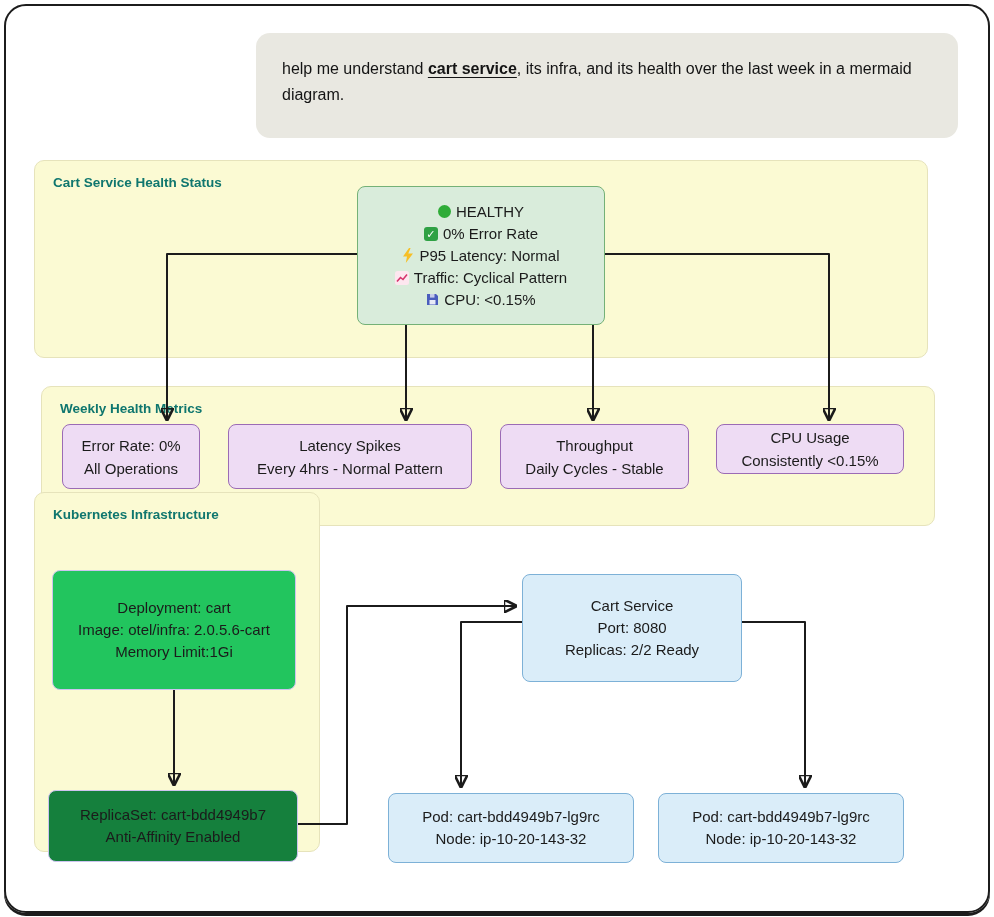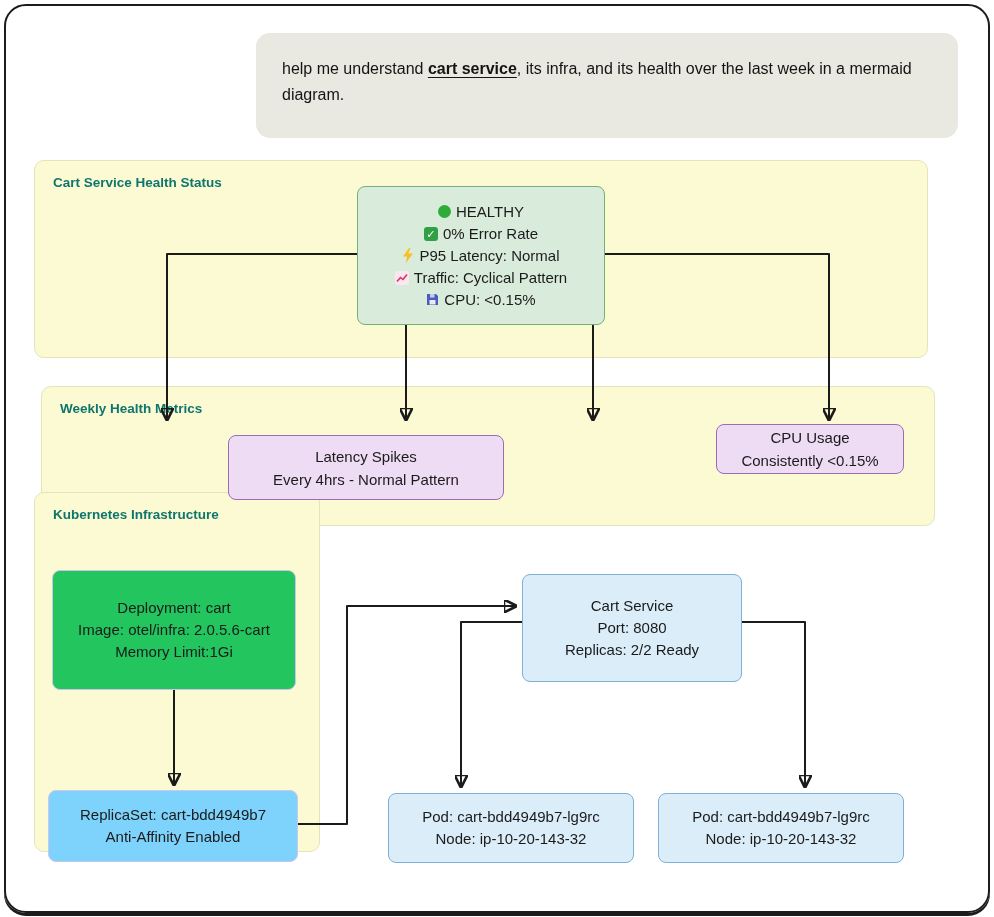--- a/index.html
+++ b/index.html
@@ -25,27 +25,27 @@
   .edges { position: absolute; inset: 0; z-index: 2; pointer-events: none; }
   .edges path { fill: none; stroke: #1b1b1b; stroke-width: 2; stroke-linejoin: round; stroke-linecap: butt; }
 
   
   .node { position: absolute; display: flex; flex-direction: column; align-items: center; justify-content: center;
           border-radius: 8px; font-size: 15px; line-height: 22px; text-align: center; z-index: 3; color: #1b1b1b; padding: 4px 8px; }
   .nline { display: flex; align-items: center; justify-content: center; white-space: nowrap; }
 
   .n-health { left: 357px; top: 186px; width: 248px; height: 139px; background: #d9ecdb; border: 1.4px solid #74b177; }
   .n-m0 { left: 62px;  top: 424px; width: 138px; height: 65px; }
-  .n-m1 { left: 228px; top: 424px; width: 276px; height: 65px; margin-top: 11px; }
+  .n-m1 { left: 228px; top: 424px; width: 244px; height: 65px; }
   .n-m2 { left: 500px; top: 424px; width: 189px; height: 65px; }
   .n-m3 { left: 716px; top: 424px; width: 188px; height: 50px; }
   .metric { background: #eedcf4; border: 1.4px solid #9b6bb5; line-height: 23px; }
 
   .n-dep { left: 52px; top: 570px; width: 244px; height: 120px; background: #22c55e; border: 1.3px solid #cdc4f0; }
-  .n-rs  { left: 48px; top: 790px; width: 250px; height: 72px;  background: #7dd3fc; border: 1.3px solid #cdc4f0; }
+  .n-rs  { left: 48px; top: 790px; width: 250px; height: 72px;  background: #15803d; border: 1.3px solid #cdc4f0; }
 
   .bluebox { background: #daedf9; border: 1.4px solid #7db1d7; }
   .n-svc  { left: 522px; top: 574px; width: 220px; height: 108px; }
   .n-pod0 { left: 388px; top: 793px; width: 246px; height: 70px; }
   .n-pod1 { left: 658px; top: 793px; width: 246px; height: 70px; }
 
   
   .ic { display: inline-flex; align-items: center; justify-content: center; margin-right: 5px; }
   .dot { width: 13px; height: 13px; border-radius: 50%; background: #2fac38; display: inline-block; }
   .checkbox { width: 14px; height: 14px; border-radius: 3px; background: #2fa144; color: #fff; font-size: 11px;
@@ -122,23 +122,31 @@
         <svg width="13" height="13" viewBox="0 0 13 13">
             <path d="M1,1 h9 l2,2 v9 h-11 z" fill="#4a5dbd"></path>
             <rect x="3.5" y="7" width="6" height="4.5" fill="#e8eaf6"></rect>
             <rect x="4" y="1" width="4.5" height="3.6" fill="#c5cae9"></rect>
           </svg>
       </span>
       <span>CPU: &lt;0.15%</span>
     </div>
   </div>
 
+  <div class="node metric n-m0">
+    <div>Error Rate: 0%</div>
+    <div>All Operations</div>
+  </div>
   <div class="node metric n-m1">
     <div>Latency Spikes</div>
     <div>Every 4hrs - Normal Pattern</div>
+  </div>
+  <div class="node metric n-m2">
+    <div>Throughput</div>
+    <div>Daily Cycles - Stable</div>
   </div>
   <div class="node metric n-m3">
     <div>CPU Usage</div>
     <div>Consistently &lt;0.15%</div>
   </div>
 
   <div class="node n-dep">
     <div>Deployment: cart</div>
     <div style="max-width:212px; white-space:normal;">Image: otel/infra: 2.0.5.6-cart</div>
     <div>Memory Limit:1Gi</div>

